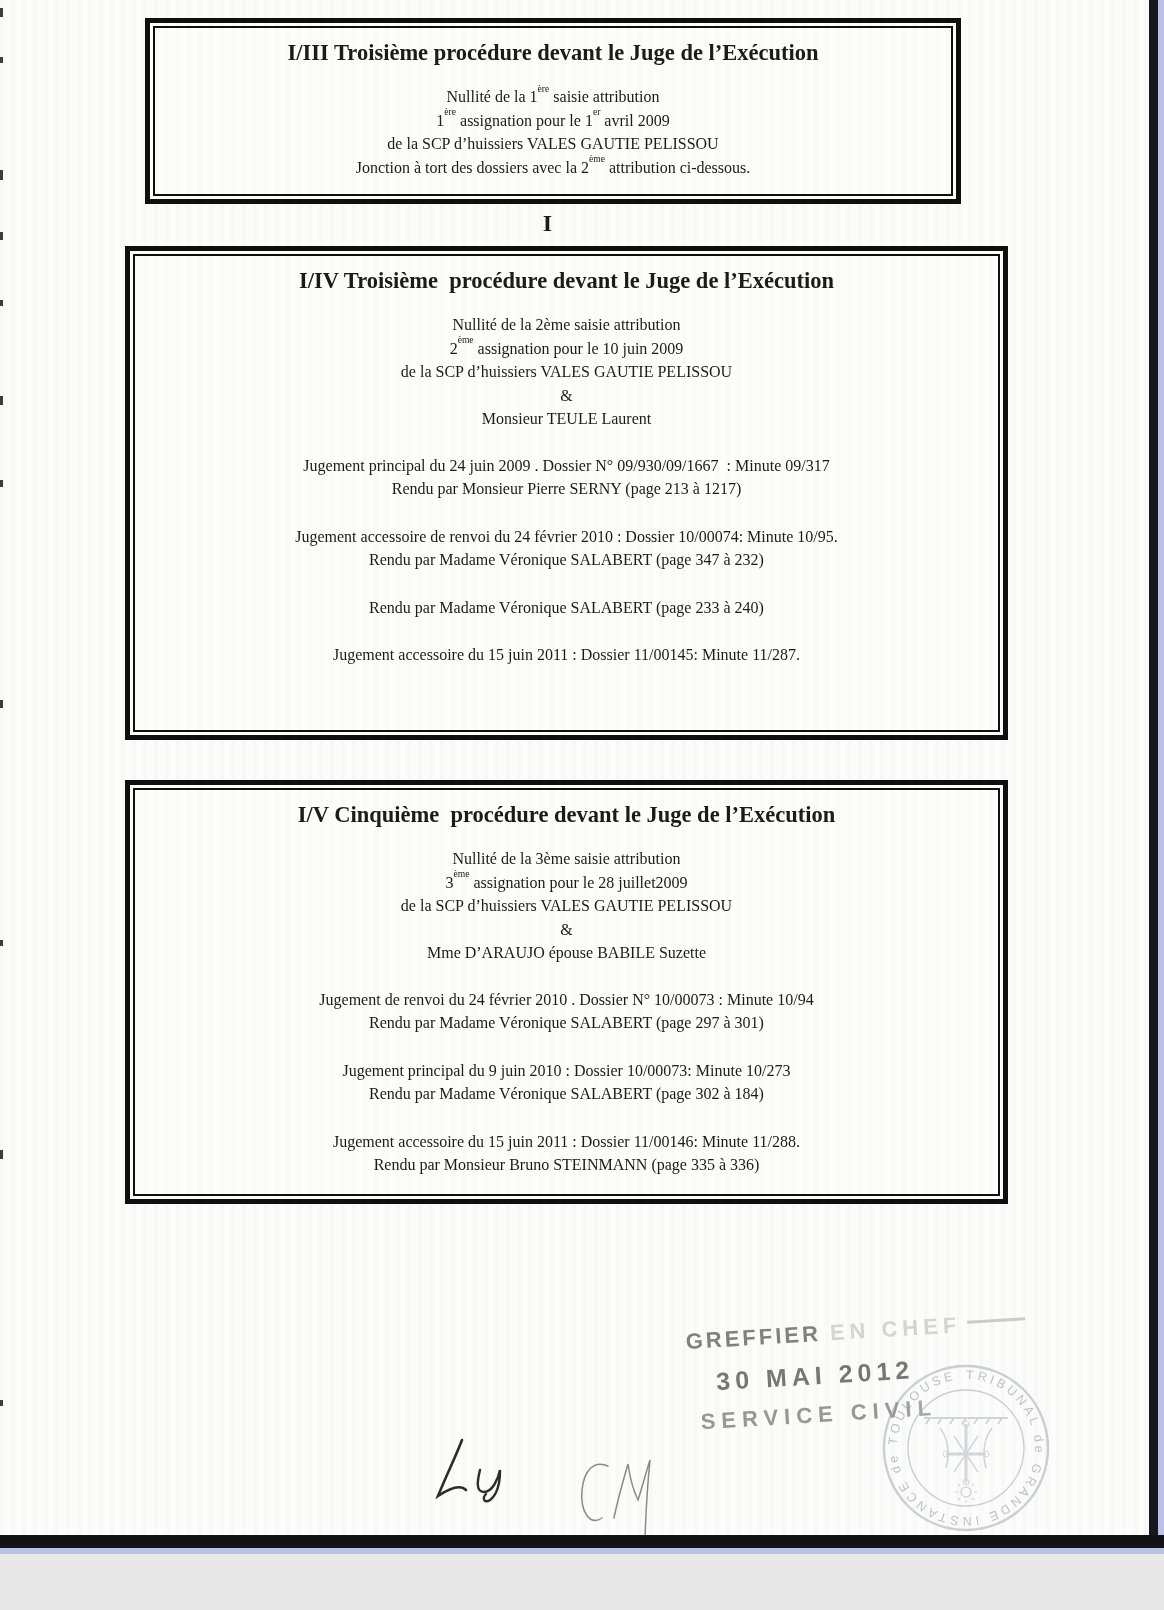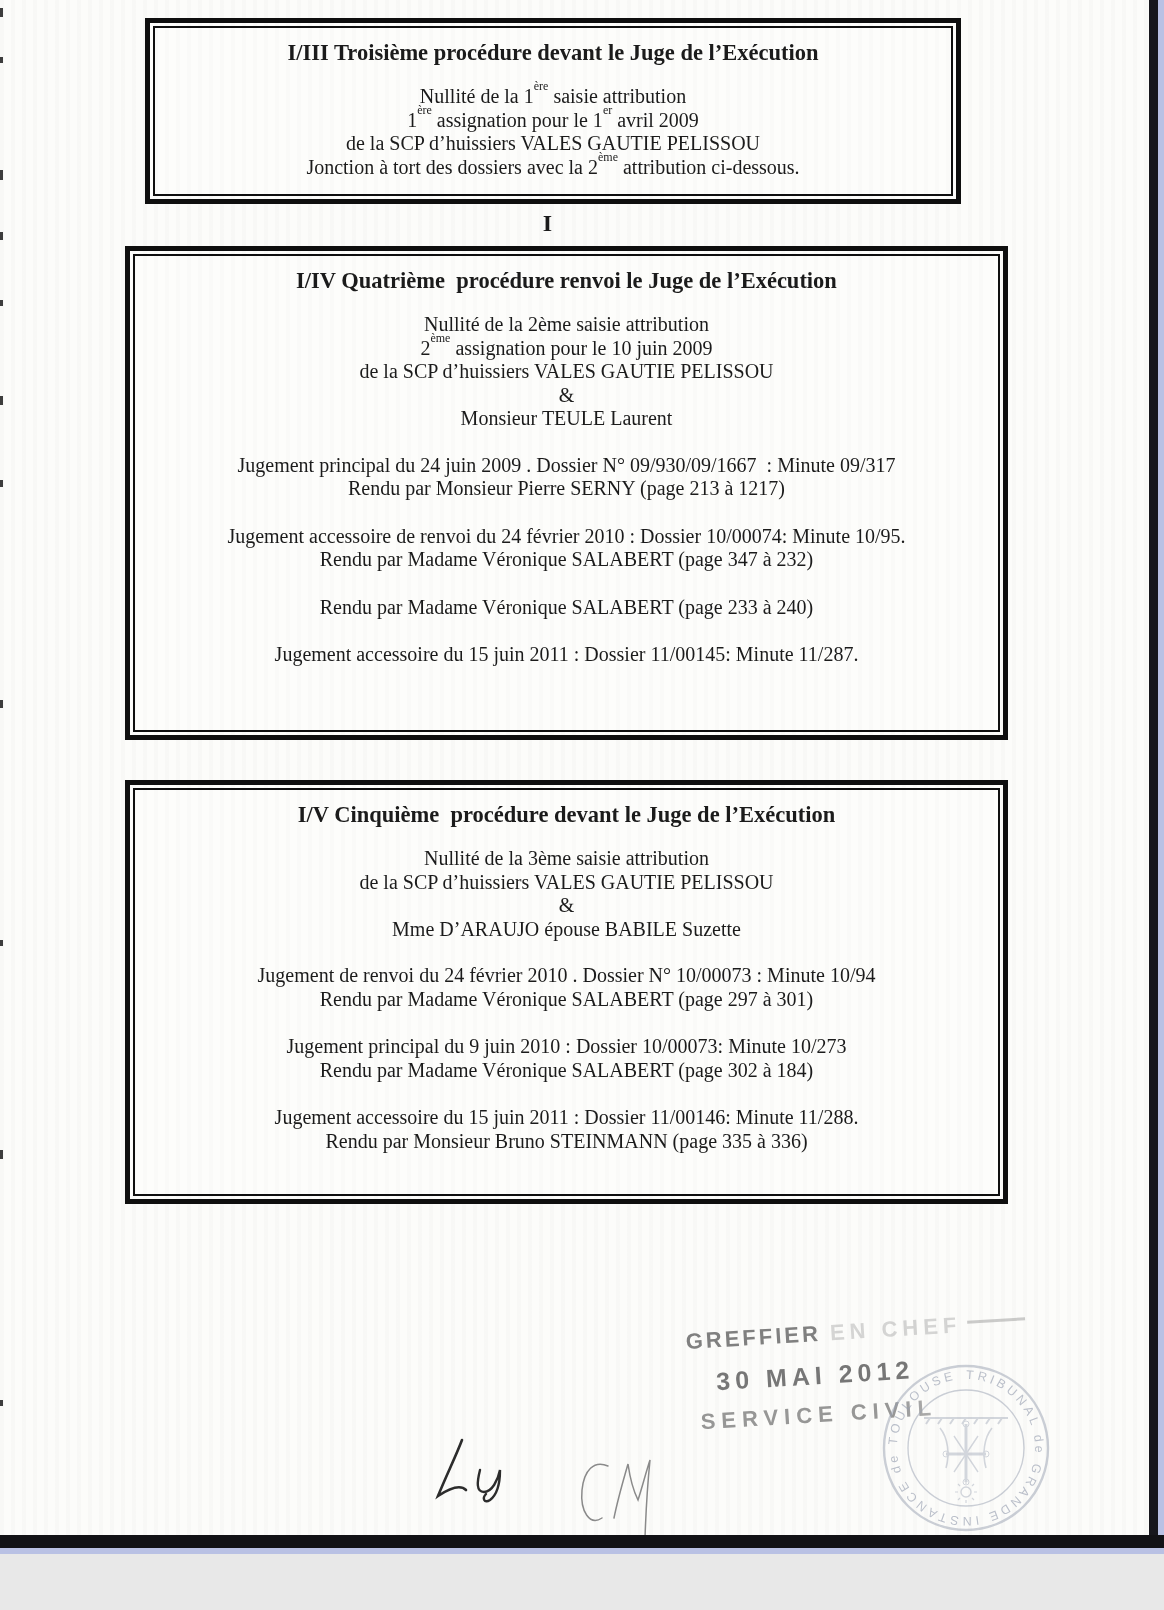--- a/index.html
+++ b/index.html
@@ -16,21 +16,21 @@
   .edge-right-black{position:absolute;top:0;right:6px;width:9px;height:1610px;background:#17171d;}
   .edge-right-blue{position:absolute;top:0;right:0;width:6px;height:1610px;background:#b9c1e4;}
   .edge-bottom-black{position:absolute;left:0;bottom:6px;width:1164px;height:13px;background:#121216;}
   .edge-bottom-blue{position:absolute;left:0;bottom:0;width:1164px;height:6px;background:#b9c1e4;}
   .edge-mark{position:absolute;left:0;width:3px;background:#1c1c1c;opacity:.85;}
 
   
   .docbox{position:absolute;border:5px solid #0f0f0f;background:rgba(255,255,255,0.25);}
   .docbox-inner{position:absolute;inset:3px;border:2px solid #0f0f0f;padding:6px 22px 4px;text-align:center;}
   .box-title{font-weight:bold;font-size:22.5px;line-height:27px;margin:5px 0 19px;white-space:pre-wrap;}
-  .line{font-size:20px;line-height:23.5px;white-space:pre-wrap;}
+  .line{font-size:16px;line-height:23.5px;white-space:pre-wrap;}
   .line sup{font-size:0.60em;position:relative;top:-0.42em;line-height:0;}
   .intro{margin-bottom:23px;}
   .entry{margin-bottom:24px;}
   .entry:last-child{margin-bottom:0;}
   .numeral{position:absolute;left:125px;width:845px;text-align:center;top:210px;
            font-weight:bold;font-size:24px;}
 
   
   .stamp{position:absolute;left:688px;top:1318px;width:360px;
          font-family:"Liberation Sans", sans-serif;transform:rotate(-3.5deg);}
@@ -64,21 +64,21 @@
           <div class="line"><span>de la SCP d’huissiers VALES GAUTIE PELISSOU</span></div>
           <div class="line"><span>Jonction à tort des dossiers avec la 2</span><sup>ème</sup><span> attribution ci-dessous.</span></div>
         </div>
     </div>
   </div>
 
   <div class="numeral">I</div>
 
   <div class="docbox" style="left:125px;top:246px;width:873px;height:484px">
     <div class="docbox-inner">
-      <div class="box-title">I/IV Quatrième  procédure renvoi le Juge de l’Exécution</div>
+      <div class="box-title">I/IV Troisième  procédure devant le Juge de l’Exécution</div>
       <div class="intro">
           <div class="line"><span>Nullité de la 2ème saisie attribution</span></div>
           <div class="line"><span>2</span><sup>ème</sup><span> assignation pour le 10 juin 2009</span></div>
           <div class="line"><span>de la SCP d’huissiers VALES GAUTIE PELISSOU</span></div>
           <div class="line"><span>&amp;</span></div>
           <div class="line"><span>Monsieur TEULE Laurent</span></div>
         </div>
       <div>
           <div class="entry">
             <div class="line"><span>Jugement principal du 24 juin 2009 . Dossier N° 09/930/09/1667  : Minute 09/317</span></div>
@@ -96,20 +96,21 @@
           </div>
         </div>
     </div>
   </div>
 
   <div class="docbox" style="left:125px;top:780px;width:873px;height:414px">
     <div class="docbox-inner">
       <div class="box-title">I/V Cinquième  procédure devant le Juge de l’Exécution</div>
       <div class="intro">
           <div class="line"><span>Nullité de la 3ème saisie attribution</span></div>
+          <div class="line"><span>3</span><sup>ème</sup><span> assignation pour le 28 juillet2009</span></div>
           <div class="line"><span>de la SCP d’huissiers VALES GAUTIE PELISSOU</span></div>
           <div class="line"><span>&amp;</span></div>
           <div class="line"><span>Mme D’ARAUJO épouse BABILE Suzette</span></div>
         </div>
       <div>
           <div class="entry">
             <div class="line"><span>Jugement de renvoi du 24 février 2010 . Dossier N° 10/00073 : Minute 10/94</span></div>
             <div class="line"><span>Rendu par Madame Véronique SALABERT (page 297 à 301)</span></div>
           </div>
           <div class="entry">

